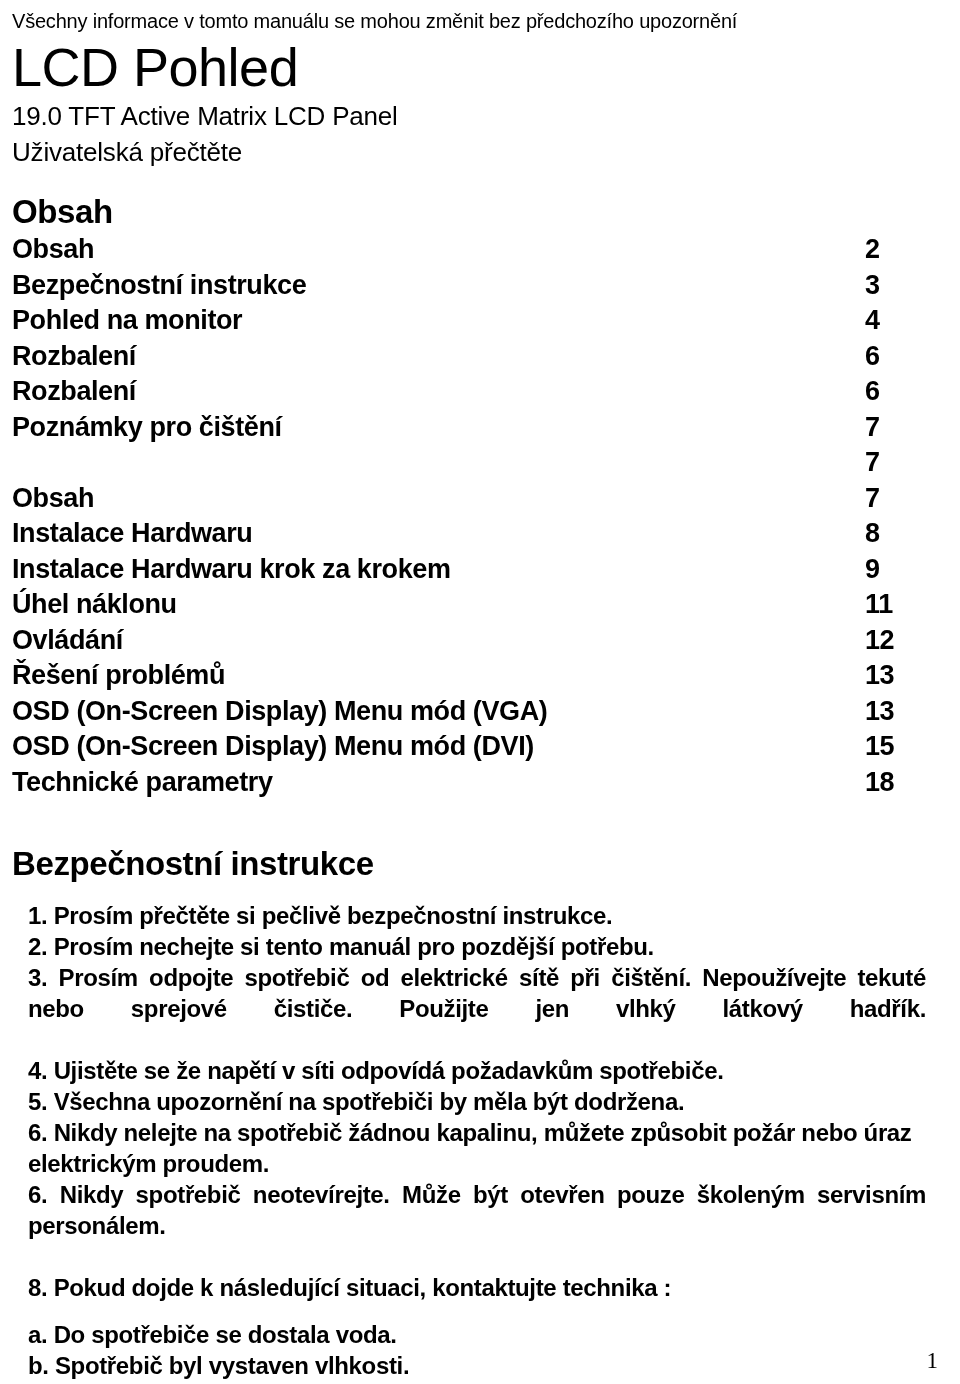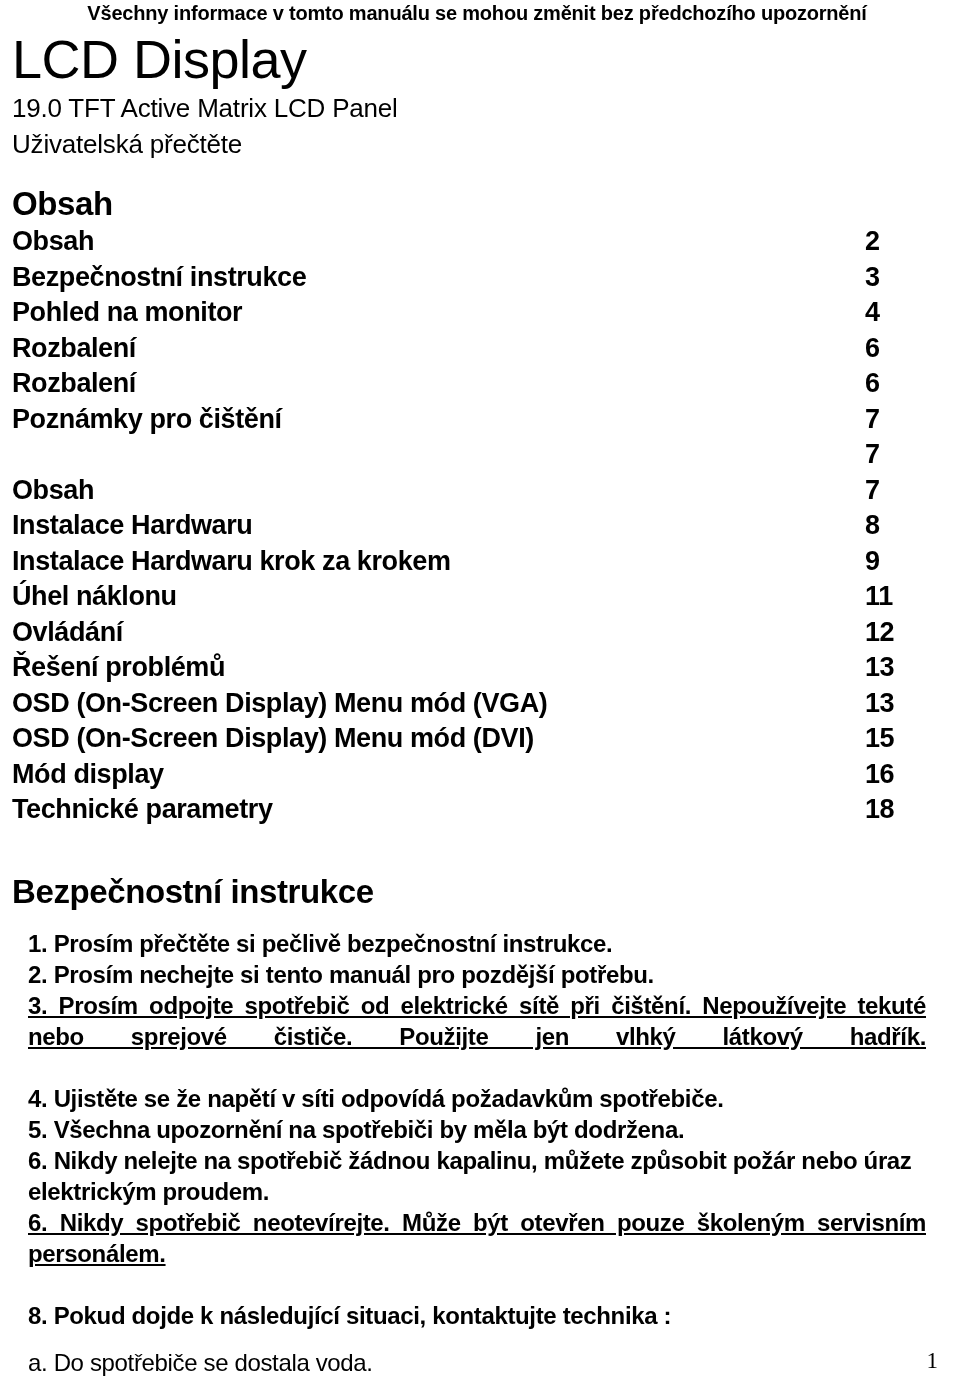--- a/index.html
+++ b/index.html
@@ -19,26 +19,25 @@
     position: relative;
     width: 960px;
     height: 1384px;
     box-sizing: border-box;
     padding: 0 18px 0 12px;
   }
 
   
   .disclaimer {
     font-size: 20px;
-    font-weight: 700;
+    font-weight: 400;
     line-height: 26px;
     letter-spacing: -0.2px;
-    padding-top: 0;
+    padding-top: 8px;
     white-space: nowrap;
-    text-align: center;
   }
 
   
   .doc-title {
     font-size: 54px;
     font-weight: 400;
     line-height: 62px;
     letter-spacing: -0.5px;
     margin-top: 2px;
   }
@@ -101,32 +100,31 @@
   }
   .safety-item {
     font-size: 24px;
     font-weight: 700;
     line-height: 31px;
     letter-spacing: -0.35px;
   }
   .safety-item.justified {
     text-align: justify;
     text-justify: inter-word;
-    text-decoration: underline;
   }
   
   .safety-item.justified::after {
     content: "";
     display: inline-block;
     width: 100%;
     height: 0;
   }
   .sub-item {
     font-size: 24px;
-    font-weight: 400;
+    font-weight: 700;
     line-height: 31px;
     letter-spacing: -0.35px;
   }
 
   
   .page-number {
     position: absolute;
     right: 22px;
     bottom: 10px;
     font-size: 23px;
@@ -135,21 +133,21 @@
     line-height: 26px;
   }
 </style>
 </head>
 <body>
 
 <div class="page">
 
   <div class="disclaimer">Všechny informace v tomto manuálu se mohou změnit bez předchozího upozornění</div>
 
-  <div class="doc-title">LCD Display</div>
+  <div class="doc-title">LCD Pohled</div>
 
   <div class="subtitle">19.0 TFT Active Matrix LCD Panel</div>
 
   <div class="subtitle">Uživatelská přečtěte</div>
 
   <div class="toc-heading">Obsah</div>
 
   <ul class="toc-list" id="toc-list">
       <li class="toc-row"><span class="toc-label">Obsah</span><span class="toc-page">2</span></li>
       <li class="toc-row"><span class="toc-label">Bezpečnostní instrukce</span><span class="toc-page">3</span></li>
@@ -159,21 +157,20 @@
       <li class="toc-row"><span class="toc-label">Poznámky pro čištění</span><span class="toc-page">7</span></li>
       <li class="toc-row"><span class="toc-page">7</span></li>
       <li class="toc-row"><span class="toc-label">Obsah</span><span class="toc-page">7</span></li>
       <li class="toc-row"><span class="toc-label">Instalace Hardwaru</span><span class="toc-page">8</span></li>
       <li class="toc-row"><span class="toc-label">Instalace Hardwaru krok za krokem</span><span class="toc-page">9</span></li>
       <li class="toc-row"><span class="toc-label">Úhel náklonu</span><span class="toc-page">11</span></li>
       <li class="toc-row"><span class="toc-label">Ovládání</span><span class="toc-page">12</span></li>
       <li class="toc-row"><span class="toc-label">Řešení problémů</span><span class="toc-page">13</span></li>
       <li class="toc-row"><span class="toc-label">OSD (On-Screen Display) Menu mód (VGA)</span><span class="toc-page">13</span></li>
       <li class="toc-row"><span class="toc-label">OSD (On-Screen Display) Menu mód (DVI)</span><span class="toc-page">15</span></li>
-      <li class="toc-row"><span class="toc-label">Mód display</span><span class="toc-page">16</span></li>
       <li class="toc-row"><span class="toc-label">Technické parametry</span><span class="toc-page">18</span></li>
     </ul>
 
   <div class="safety-block">
     <div class="safety-heading">Bezpečnostní instrukce</div>
     <ul class="safety-list" id="safety-list">
         <li class="safety-item">1. Prosím přečtěte si pečlivě bezpečnostní instrukce.</li>
         <li class="safety-item">2. Prosím nechejte si tento manuál pro pozdější potřebu.</li>
         <li class="safety-item justified">3. Prosím odpojte spotřebič od elektrické sítě  při čištění. Nepoužívejte tekuté nebo sprejové čističe. Použijte jen vlhký látkový hadřík.</li>
         <li class="safety-item">4. Ujistěte se že napětí v síti odpovídá požadavkům spotřebiče.</li>

